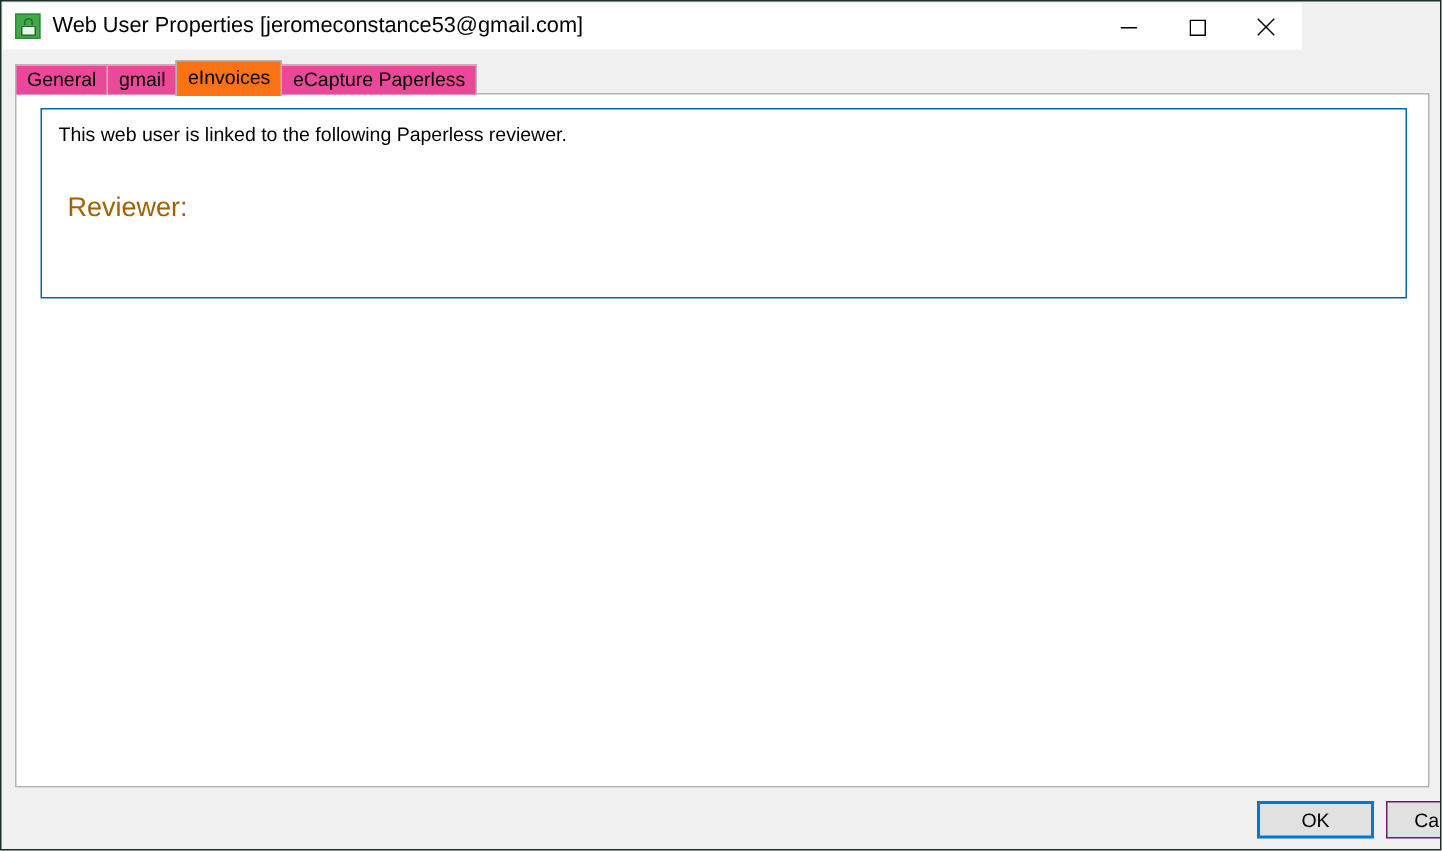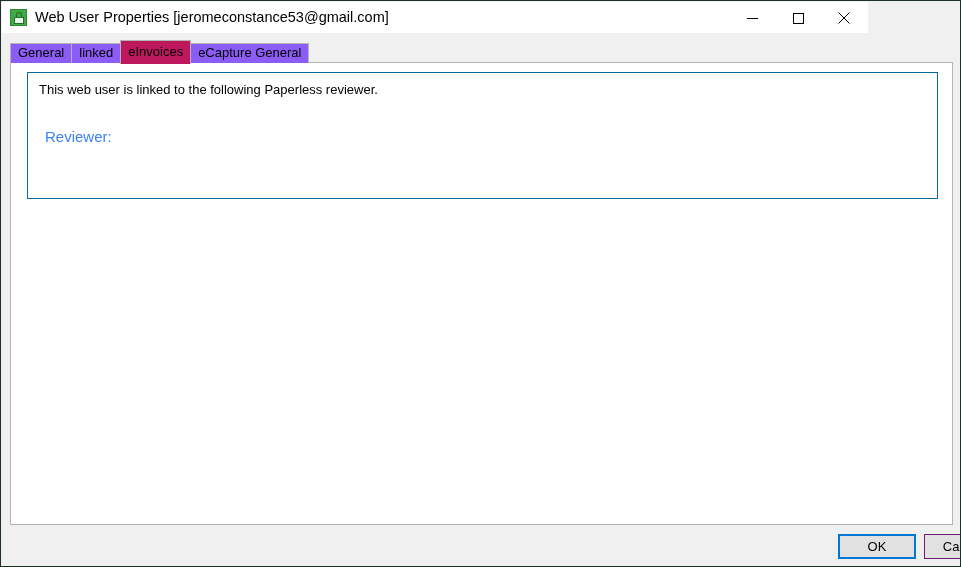--- a/index.html
+++ b/index.html
@@ -106,31 +106,31 @@
     z-index: 5;
   }
   .tab {
     position: relative;
     box-sizing: border-box;
     height: 20px;
     line-height: 18px;
     padding: 0 7px;
     font-size: 13px;
     color: #000000;
-    background: #8b5cf6;
+    background: #ec4899;
     border: 1px solid #b4b4b4;
     border-bottom: none;
     margin-right: -1px;
     white-space: nowrap;
     cursor: default;
   }
   .tab.selected {
     height: 24px;
     line-height: 22px;
-    background: #be185d;
+    background: #f97316;
     border-color: #b4b4b4;
     z-index: 6;
     margin-bottom: -1px;
   }
 
   
   #tabpanel {
     position: absolute;
     left: 9px;
     top: 61px;
@@ -157,22 +157,22 @@
     left: 11px;
     top: 9px;
     font-size: 13px;
     color: #000000;
     white-space: nowrap;
   }
   #reviewer-label {
     position: absolute;
     left: 17px;
     top: 55px;
-    font-size: 15px;
-    color: #3b82f6;
+    font-size: 18px;
+    color: #a16207;
     white-space: nowrap;
   }
 
   
   #footer {
     position: absolute;
     left: 1px;
     top: 525px;
     width: 959px;
     height: 56px;
@@ -244,23 +244,23 @@
     <button class="winbtn" id="btn-close">
       <svg width="12" height="12" viewBox="0 0 12 12" aria-hidden="true">
         <line x1="0.5" y1="0.5" x2="11.5" y2="11.5" stroke="#000" stroke-width="1"></line>
         <line x1="11.5" y1="0.5" x2="0.5" y2="11.5" stroke="#000" stroke-width="1"></line>
       </svg>
     </button>
   </div>
 
   <div id="tabstrip">
     <div class="tab">General</div>
-    <div class="tab">linked</div>
+    <div class="tab">gmail</div>
     <div class="tab selected">eInvoices</div>
-    <div class="tab">eCapture General</div>
+    <div class="tab">eCapture Paperless</div>
   </div>
 
   <div id="tabpanel">
     <div id="reviewer-group">
       <div id="linked-text">This web user is linked to the following Paperless reviewer.</div>
       <div id="reviewer-label">Reviewer:</div>
     </div>
   </div>
 
   <div id="footer">

